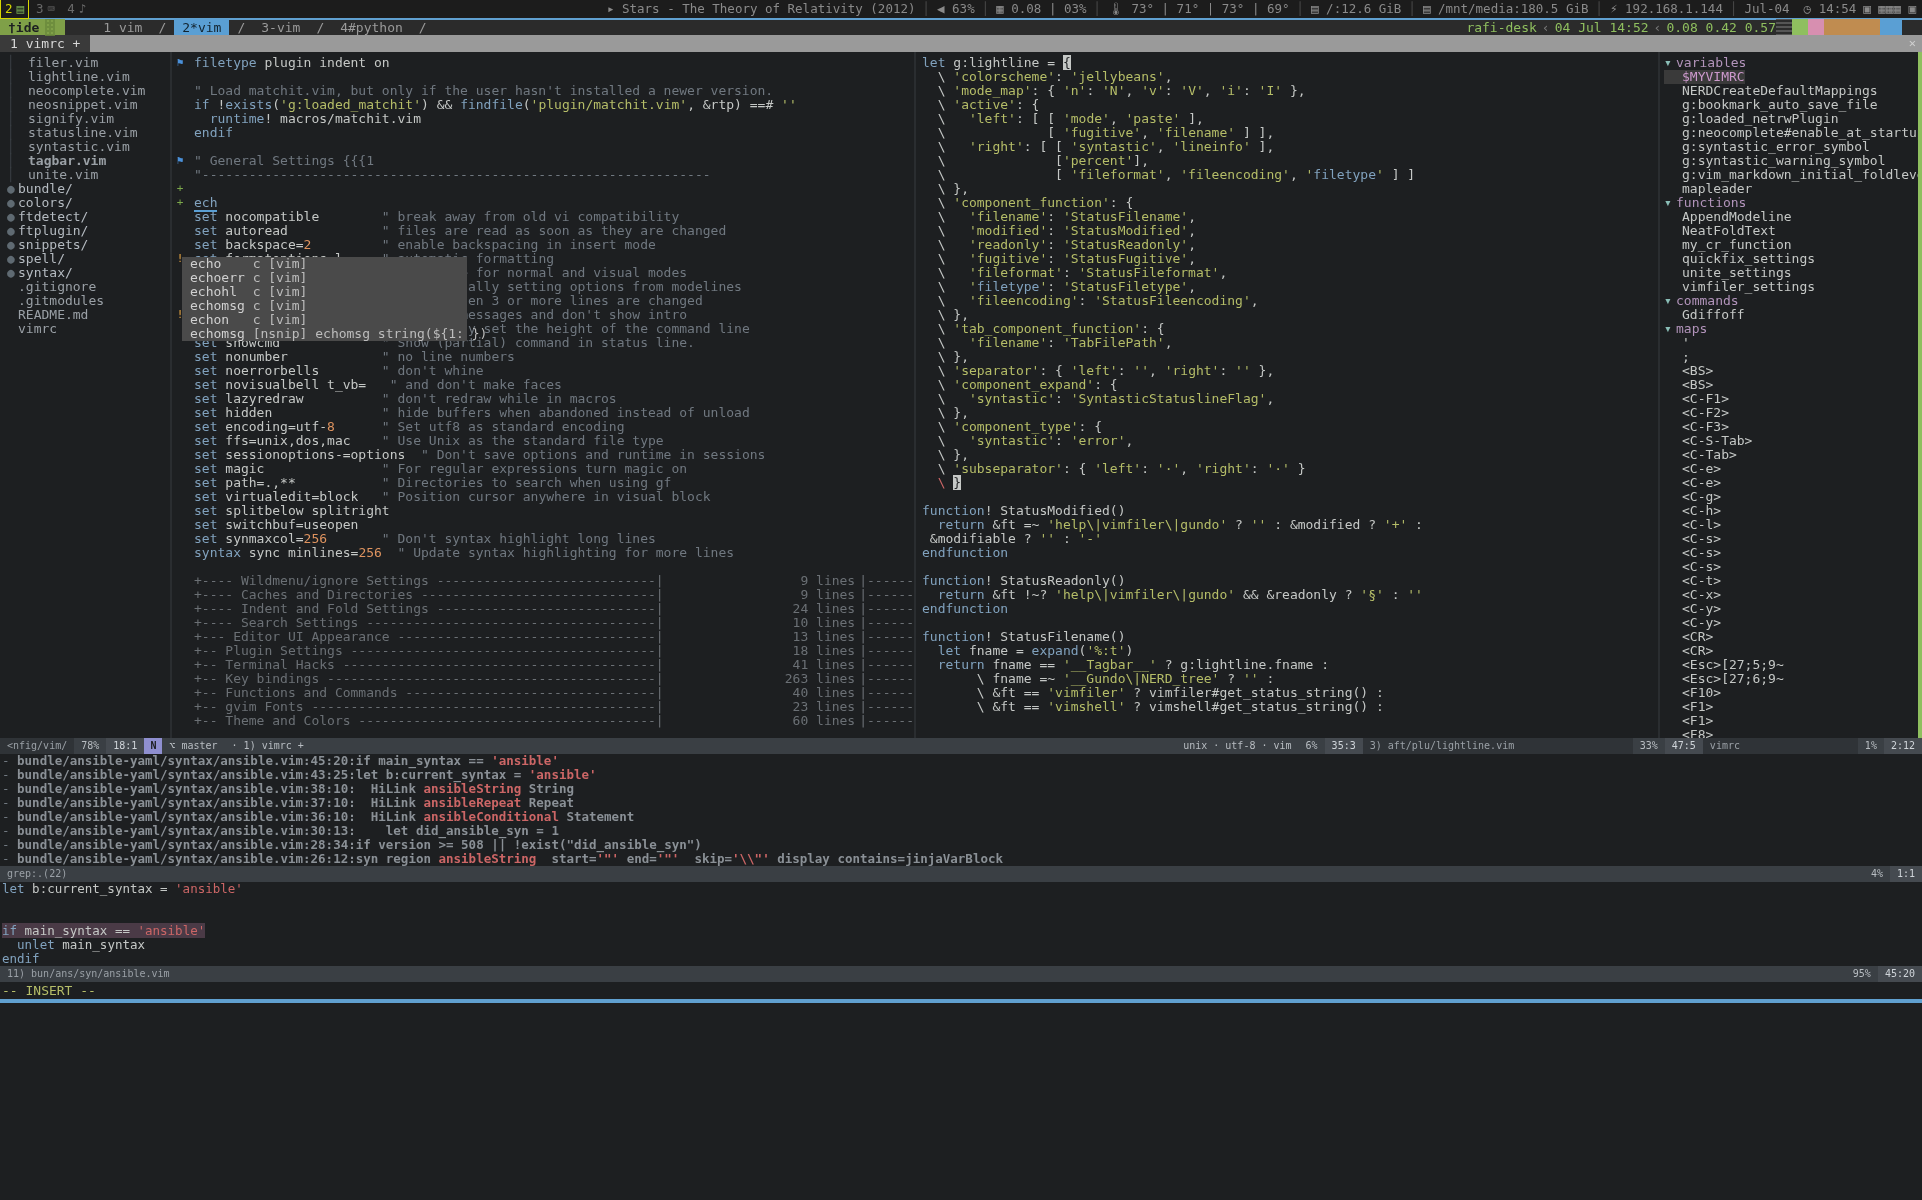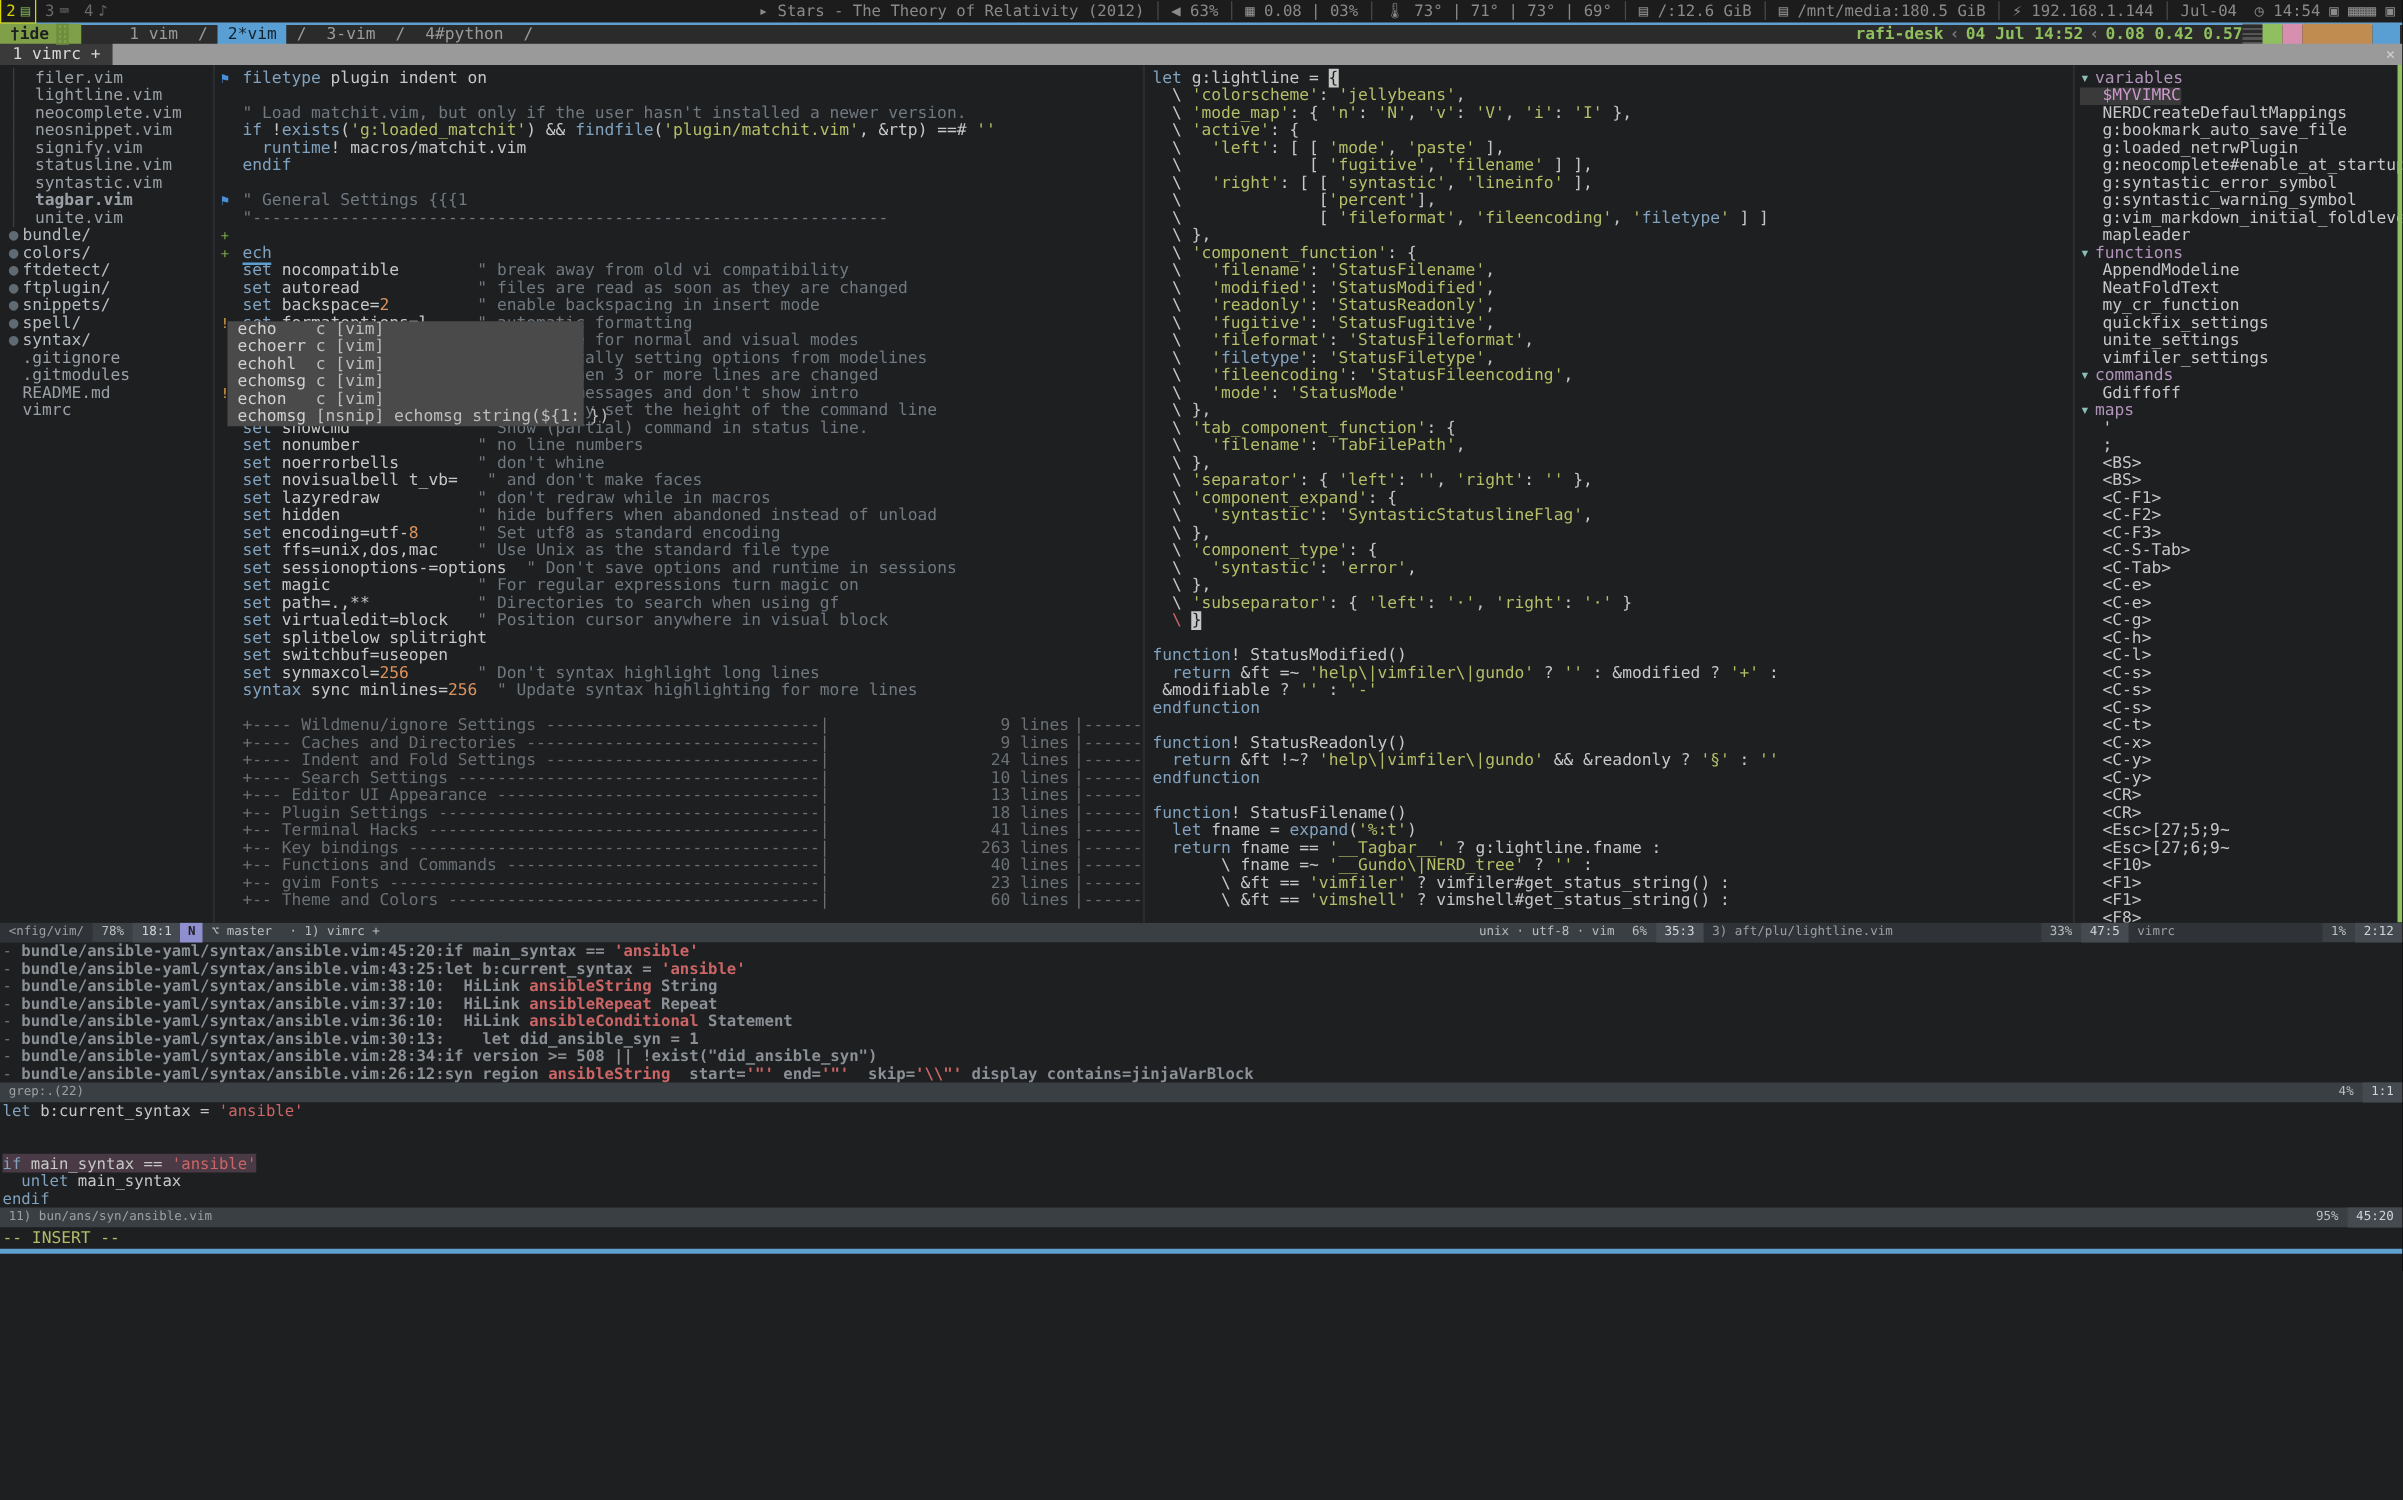--- a/index.html
+++ b/index.html
@@ -30,21 +30,21 @@
              font-size:13px; line-height:17px; border-top:2px solid #60a0d0; white-space:nowrap;}
   .tab-ide { background:#7fa048; color:#1d1f21; padding:0 10px 0 8px; height:17px;
              display:flex; align-items:center; font-weight:bold; }
   .tab-ide .dots { width:10px; height:17px; background:
       repeating-linear-gradient(0deg,#6a8a3c 0 2px,transparent 2px 4px),
       repeating-linear-gradient(90deg,#6a8a3c 0 2px,transparent 2px 4px);
       margin-left:6px; opacity:.8;}
   .tabs { display:flex; align-items:center; margin-left:30px; gap:0; }
   .tab { padding:0 8px; color:#9a9a9a; height:17px; display:flex; align-items:center;}
   .tab.sel { background:#5a9fd4; color:#12232e; }
-  .tabline .right { margin-left:auto; display:flex; align-items:flex-start; color:#8fbf5f; padding-right:2px;font-weight:bold;}
+  .tabline .right { margin-left:auto; display:flex; align-items:flex-start; color:#8fbf5f; padding-right:20px;}
   .tabline .right .rsep { color:#7a7a7a; padding:0 5px; }
   .swatch { width:16px; height:17px; }
 
   
   .winbar { height:17px; display:flex; align-items:center; font-size:13px; line-height:17px; }
   .winbar .nm { background:#3a3a3a; color:#d8d8d8; padding:0 10px; height:17px; display:flex; align-items:center;}
   .winbar .fill { flex:1; background:#9a9a9a; height:17px; }
 
   
   .editor { position:relative; height:686px; display:flex; background:#1d1f21; }
@@ -374,21 +374,20 @@
         <div class="crow"><span class="code">  \              [ <span class="c-st">'fileformat'</span>, <span class="c-st">'fileencoding'</span>, <span class="c-st">'<span class="c-kw">filetype</span>'</span> ] ]</span></div>
         <div class="crow"><span class="code">  \ },</span></div>
         <div class="crow"><span class="code">  \ <span class="c-st">'component_function'</span>: {</span></div>
         <div class="crow"><span class="code">  \   <span class="c-st">'filename'</span>: <span class="c-st">'StatusFilename'</span>,</span></div>
         <div class="crow"><span class="code">  \   <span class="c-st">'modified'</span>: <span class="c-st">'StatusModified'</span>,</span></div>
         <div class="crow"><span class="code">  \   <span class="c-st">'readonly'</span>: <span class="c-st">'StatusReadonly'</span>,</span></div>
         <div class="crow"><span class="code">  \   <span class="c-st">'fugitive'</span>: <span class="c-st">'StatusFugitive'</span>,</span></div>
         <div class="crow"><span class="code">  \   <span class="c-st">'fileformat'</span>: <span class="c-st">'StatusFileformat'</span>,</span></div>
         <div class="crow"><span class="code">  \   <span class="c-st">'<span class="c-kw">filetype</span>'</span>: <span class="c-st">'StatusFiletype'</span>,</span></div>
         <div class="crow"><span class="code">  \   <span class="c-st">'fileencoding'</span>: <span class="c-st">'StatusFileencoding'</span>,</span></div>
-        <div class="crow"><span class="code">  \   <span class="c-st">'mode'</span>: <span class="c-st">'StatusMode'</span></span></div>
         <div class="crow"><span class="code">  \ },</span></div>
         <div class="crow"><span class="code">  \ <span class="c-st">'tab_component_function'</span>: {</span></div>
         <div class="crow"><span class="code">  \   <span class="c-st">'filename'</span>: <span class="c-st">'TabFilePath'</span>,</span></div>
         <div class="crow"><span class="code">  \ },</span></div>
         <div class="crow"><span class="code">  \ <span class="c-st">'separator'</span>: { <span class="c-st">'left'</span>: <span class="c-st">''</span>, <span class="c-st">'right'</span>: <span class="c-st">''</span> },</span></div>
         <div class="crow"><span class="code">  \ <span class="c-st">'component_expand'</span>: {</span></div>
         <div class="crow"><span class="code">  \   <span class="c-st">'syntastic'</span>: <span class="c-st">'SyntasticStatuslineFlag'</span>,</span></div>
         <div class="crow"><span class="code">  \ },</span></div>
         <div class="crow"><span class="code">  \ <span class="c-st">'component_type'</span>: {</span></div>
         <div class="crow"><span class="code">  \   <span class="c-st">'syntastic'</span>: <span class="c-st">'error'</span>,</span></div>

